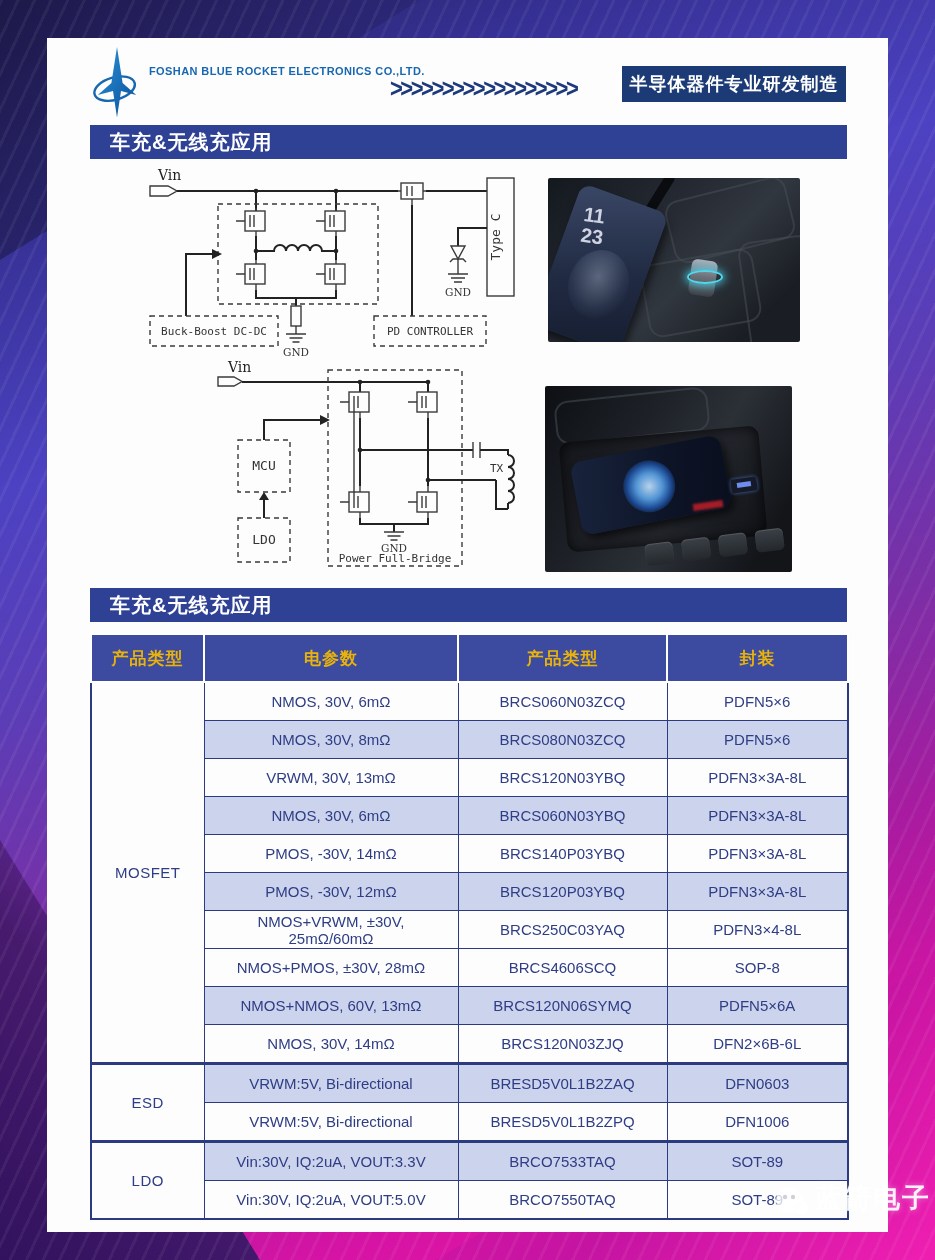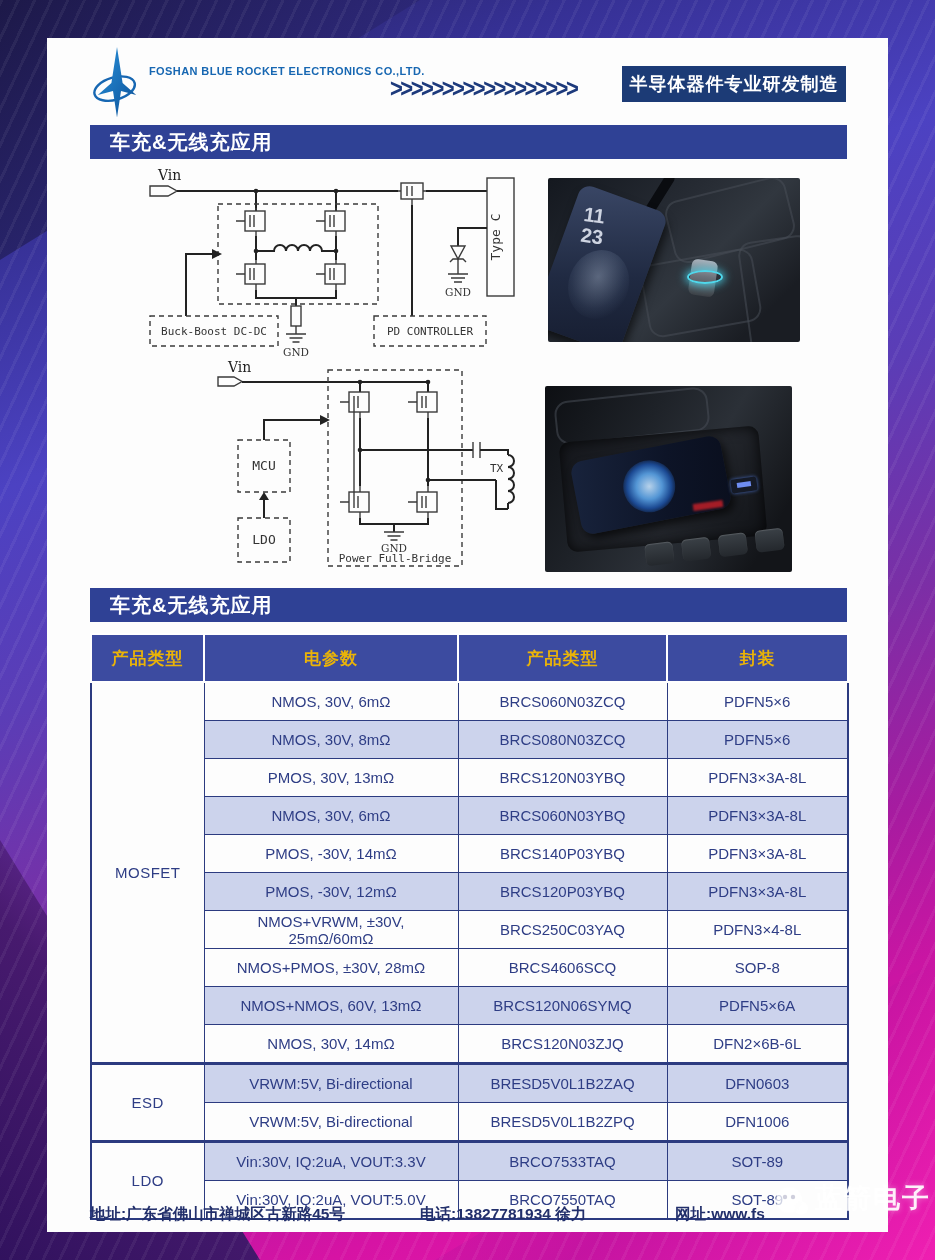--- a/index.html
+++ b/index.html
@@ -314,21 +314,21 @@
           <td class="data">NMOS, 30V, 6mΩ</td>
           <td class="data">BRCS060N03ZCQ</td>
           <td class="data">PDFN5×6</td>
         </tr>
         <tr class="shaded">
           <td class="data">NMOS, 30V, 8mΩ</td>
           <td class="data">BRCS080N03ZCQ</td>
           <td class="data">PDFN5×6</td>
         </tr>
         <tr>
-          <td class="data">PMOS, 30V, 13mΩ</td>
+          <td class="data">VRWM, 30V, 13mΩ</td>
           <td class="data">BRCS120N03YBQ</td>
           <td class="data">PDFN3×3A-8L</td>
         </tr>
         <tr class="shaded">
           <td class="data">NMOS, 30V, 6mΩ</td>
           <td class="data">BRCS060N03YBQ</td>
           <td class="data">PDFN3×3A-8L</td>
         </tr>
         <tr>
           <td class="data">PMOS, -30V, 14mΩ</td>
@@ -378,25 +378,20 @@
           <td class="data">SOT-89</td>
         </tr>
         <tr>
           <td class="data">Vin:30V, IQ:2uA, VOUT:5.0V</td>
           <td class="data">BRCO7550TAQ</td>
           <td class="data">SOT-89</td>
         </tr>
       </tbody>
   </table>
 
-  <div class="footer">
-    <span class="addr">地址:广东省佛山市禅城区古新路45号</span>
-    <span class="phone">电话:13827781934 徐力</span>
-    <span class="web">网址:www.fs</span>
-  </div>
 </div>
 
 <div class="watermark">
   <svg width="40" height="40" viewBox="0 0 40 40">
     <circle cx="18" cy="20" r="13" fill="rgba(255,255,255,.9)"></circle>
     <circle cx="30" cy="28" r="7" fill="rgba(255,255,255,.9)"></circle>
     <circle cx="14" cy="17" r="2.2" fill="#c8c8d8"></circle>
     <circle cx="22" cy="17" r="2.2" fill="#c8c8d8"></circle>
   </svg>
   <span>蓝箭电子</span>

